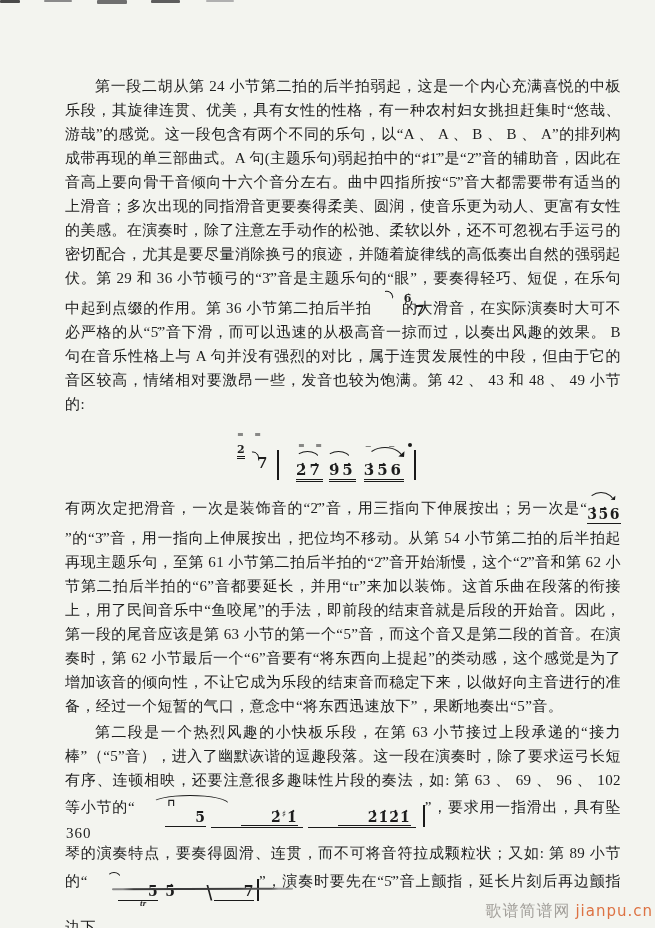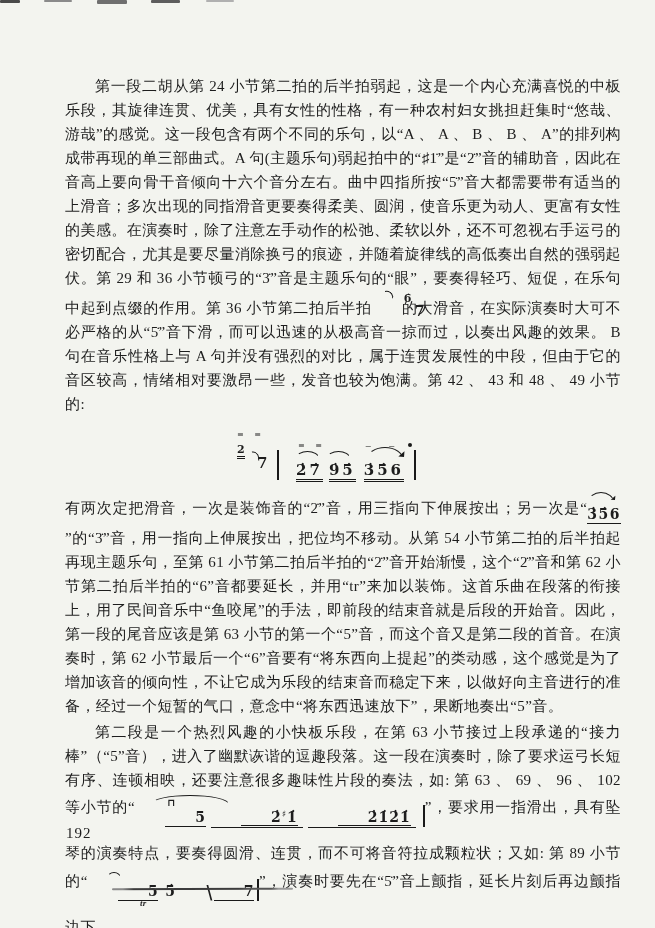--- a/index.html
+++ b/index.html
@@ -138,18 +138,19 @@
         <span class="barline fm-bar2"></span>
       </div>
     </div>
 
     <p class="para"><span>有两次定把滑音，一次是装饰音的“2̇”音，用三指向下伸展按出；另一次是“</span><span class="fig356"><span class="arc f356-arc"></span><span class="f356-head"></span><span class="f356-notes num ub">3̇5̇6</span></span><span>”的“3̇”音，用一指向上伸展按出，把位均不移动。从第 54 小节第二拍的后半拍起再现主题乐句，至第 61 小节第二拍后半拍的“2̇”音开始渐慢，这个“2̇”音和第 62 小节第二拍后半拍的“6”音都要延长，并用“tr”来加以装饰。这首乐曲在段落的衔接上，用了民间音乐中“鱼咬尾”的手法，即前段的结束音就是后段的开始音。因此，第一段的尾音应该是第 63 小节的第一个“5”音，而这个音又是第二段的首音。在演奏时，第 62 小节最后一个“6”音要有“将东西向上提起”的类动感，这个感觉是为了增加该音的倾向性，不让它成为乐段的结束音而稳定下来，以做好向主音进行的准备，经过一个短暂的气口，意念中“将东西迅速放下”，果断地奏出“5”音。</span></p>
 
     <p class="para indent"><span>第二段是一个热烈风趣的小快板乐段，在第 63 小节接过上段承递的“接力棒”（“5”音），进入了幽默诙谐的逗趣段落。这一段在演奏时，除了要求运弓长短有序、连顿相映，还要注意很多趣味性片段的奏法，如: 第 63 、 69 、 96 、 102 等小节的“</span><span class="fig63"><span class="f63-bow">⊓</span><span class="arc f63-slur"></span><span class="f63-notes num"><span class="ub">5</span><span class="ub"><span class="ub"><span>2̇</span><span class="sharp">♯</span><span>1̇</span></span></span><span class="ub"><span class="ub">2̇1̇2̇1̇</span></span><span class="barline f63-bl"></span></span></span><span>”，要求用一指滑出，具有坠琴的演奏特点，要奏得圆滑、连贯，而不可将音符拉成颗粒状；又如: 第 89 小节的“</span><span class="fig89"><span class="f89-tr">tr</span><span class="arc f89-arc"></span><span class="f89-notes num"><span class="ub">5</span><span class="f89-gap"></span><span>5̇</span><span class="f89-slide">\</span><span class="ub">7</span><span class="barline f89-bl"></span></span></span><span>”，演奏时要先在“5̇”音上颤指，延长片刻后再边颤指边下</span></p>
 
   </div>
 
-  <div class="pageno">192</div>
+  <div class="pageno">360</div>
 
   <div class="artifact-line"></div>
 
+  <div class="watermark"><span class="wm-cn">歌谱简谱网</span> <span class="wm-url">jianpu.cn</span></div>
 
 </div>
 
 </body></html>

